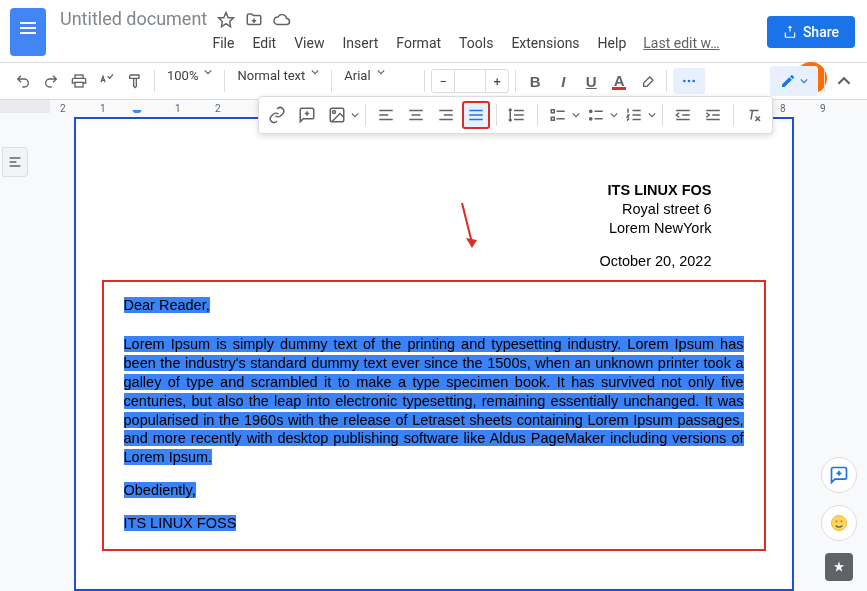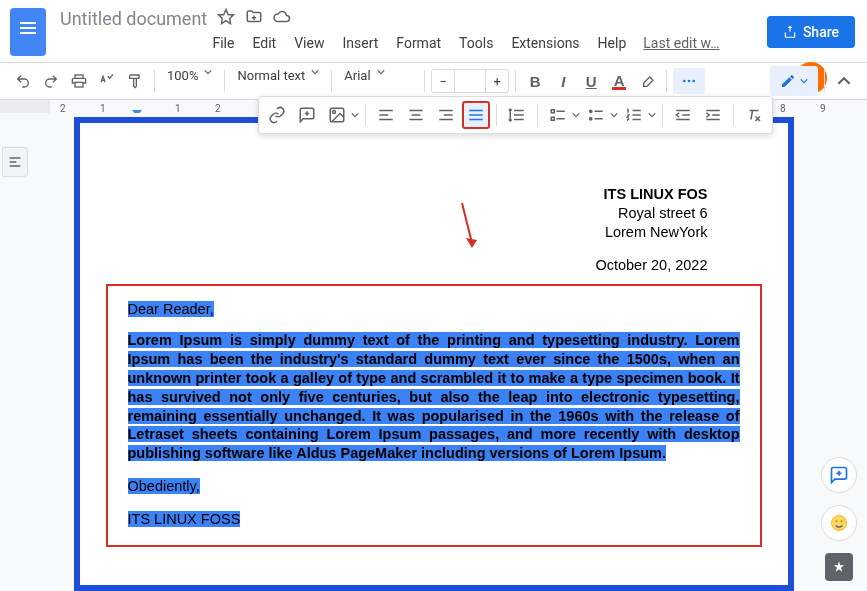--- a/index.html
+++ b/index.html
@@ -38,21 +38,21 @@
     width: 16px;
     height: 2px;
     background: #fff;
     position: absolute;
     top: 14px;
     box-shadow: 0 5px 0 #fff, 0 10px 0 #fff;
   }
   .title-zone {
     margin-left: 48px;
     display: flex;
-    align-items: flex-start;
+    align-items: flex-end;
     gap: 10px;
   }
   .doc-title {
     font-size: 18px;
     color: #80868b;
   }
   .title-icon {
     width: 18px;
     height: 18px;
     color: #5f6368;
@@ -290,21 +290,21 @@
     border-radius: 0 4px 4px 0;
     display: flex;
     align-items: center;
     justify-content: center;
     color: #5f6368;
     cursor: pointer;
   }
   .page {
     width: 720px;
     background: #fff;
-    border: 6px solid #1d4ed8;
+    border: 2px solid #1d4ed8;
     margin-top: 4px;
     position: relative;
     padding: 62px 80px;
     font-family: Arial, sans-serif;
     font-size: 14.5px;
     line-height: 1.3;
     color: #000;
   }
   .hdr-block {
     text-align: right;
@@ -319,22 +319,21 @@
     margin-left: -54px;
     margin-right: -54px;
     margin-top: 8px;
   }
   .sel {
     background: #3b82f6;
     display: inline;
   }
   .para {
     text-align: justify;
-    margin-top: 12px;
-    font-weight: bold;
+    margin-top: 20px;
   }
   .arrow {
     position: absolute;
     left: 454px;
     top: 198px;
     z-index: 5;
     pointer-events: none;
   }
   
   .side-tools {

